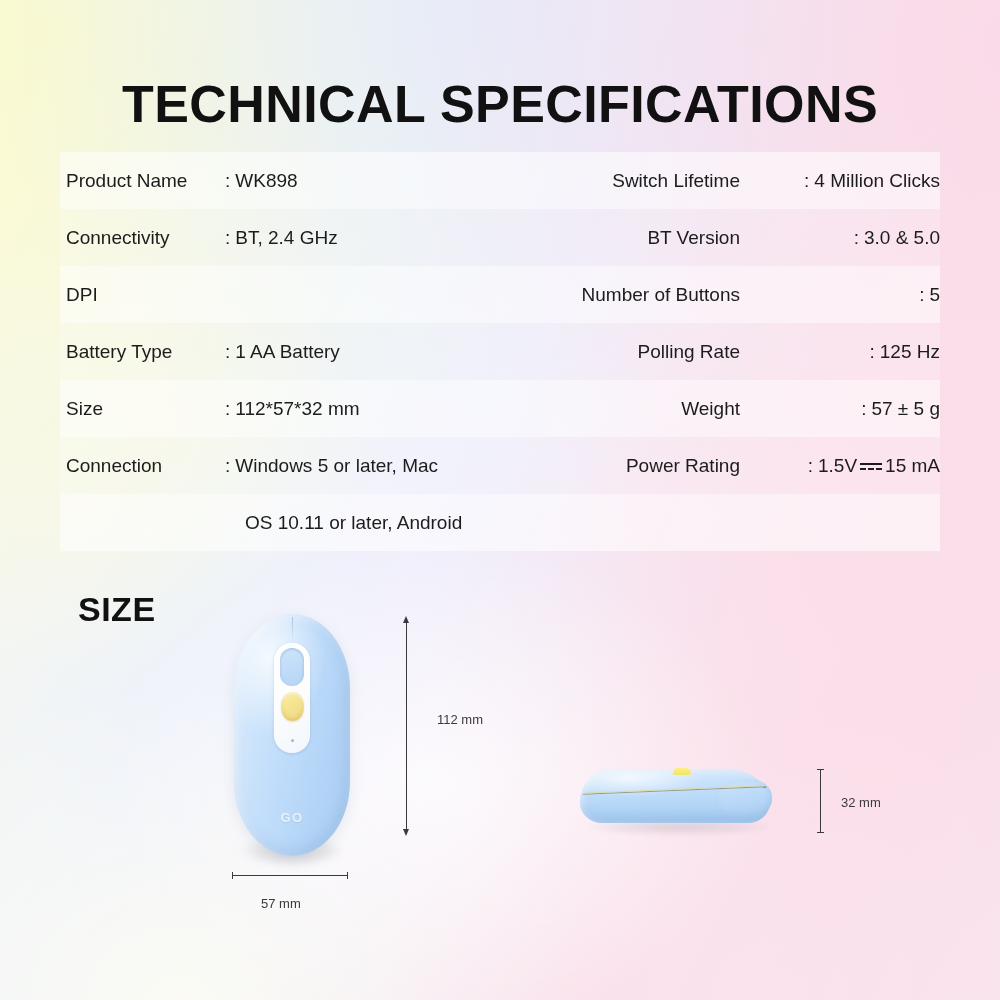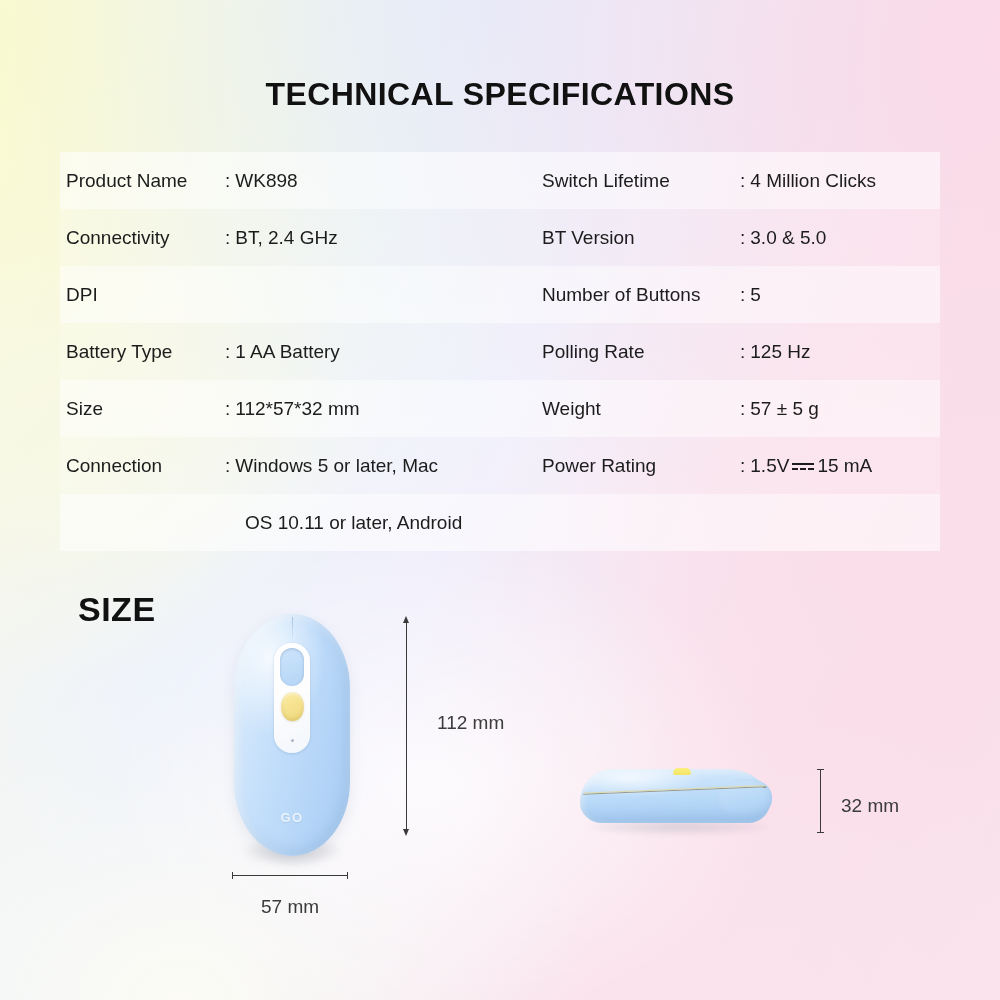--- a/index.html
+++ b/index.html
@@ -73,21 +73,21 @@
       radial-gradient(ellipse 40% 30% at 8% 46%, rgba(249,250,226,0.6) 0%, rgba(249,250,226,0) 74%);
   }
 
   
   #spec-title {
     position: absolute;
     left: 0;
     top: 78px;
     width: 1000px;
     text-align: center;
-    font-size: 32px;
+    font-size: 52px;
     font-weight: bold;
     letter-spacing: 0.4px;
     color: #111111;
     line-height: 1;
   }
 
   
   #spec-table {
     position: absolute;
     left: 60px;
@@ -103,21 +103,21 @@
   .spec-row.alt {
     background: rgba(255,255,255,0.20);
   }
   .cell {
     display: flex;
     align-items: center;
     height: 100%;
     box-sizing: border-box;
   }
   .cell-left  { width: 470px; }
-  .cell-right { width: 410px; }
+  .cell-right { width: 410px; text-align: right; }
   .lbl {
     width: 165px;
     padding-left: 6px;
     box-sizing: border-box;
     font-size: 19px;
     color: #1c1c1c;
     white-space: nowrap;
   }
   .cell-right .lbl {
     width: 210px;
@@ -398,21 +398,21 @@
     border-right: 3.2px solid transparent;
     border-bottom: 7px solid #3a3a3a;
   }
   .arrow-down {
     border-left: 3.2px solid transparent;
     border-right: 3.2px solid transparent;
     border-top: 7px solid #3a3a3a;
   }
   .dim-label {
     position: absolute;
-    font-size: 19px;
+    font-size: 13px;
     color: #3b3b3b;
     white-space: nowrap;
   }
 </style>
 </head>
 <body>
 
 <div id="page">
 
   <div class="bg-layer bg-base"></div>

